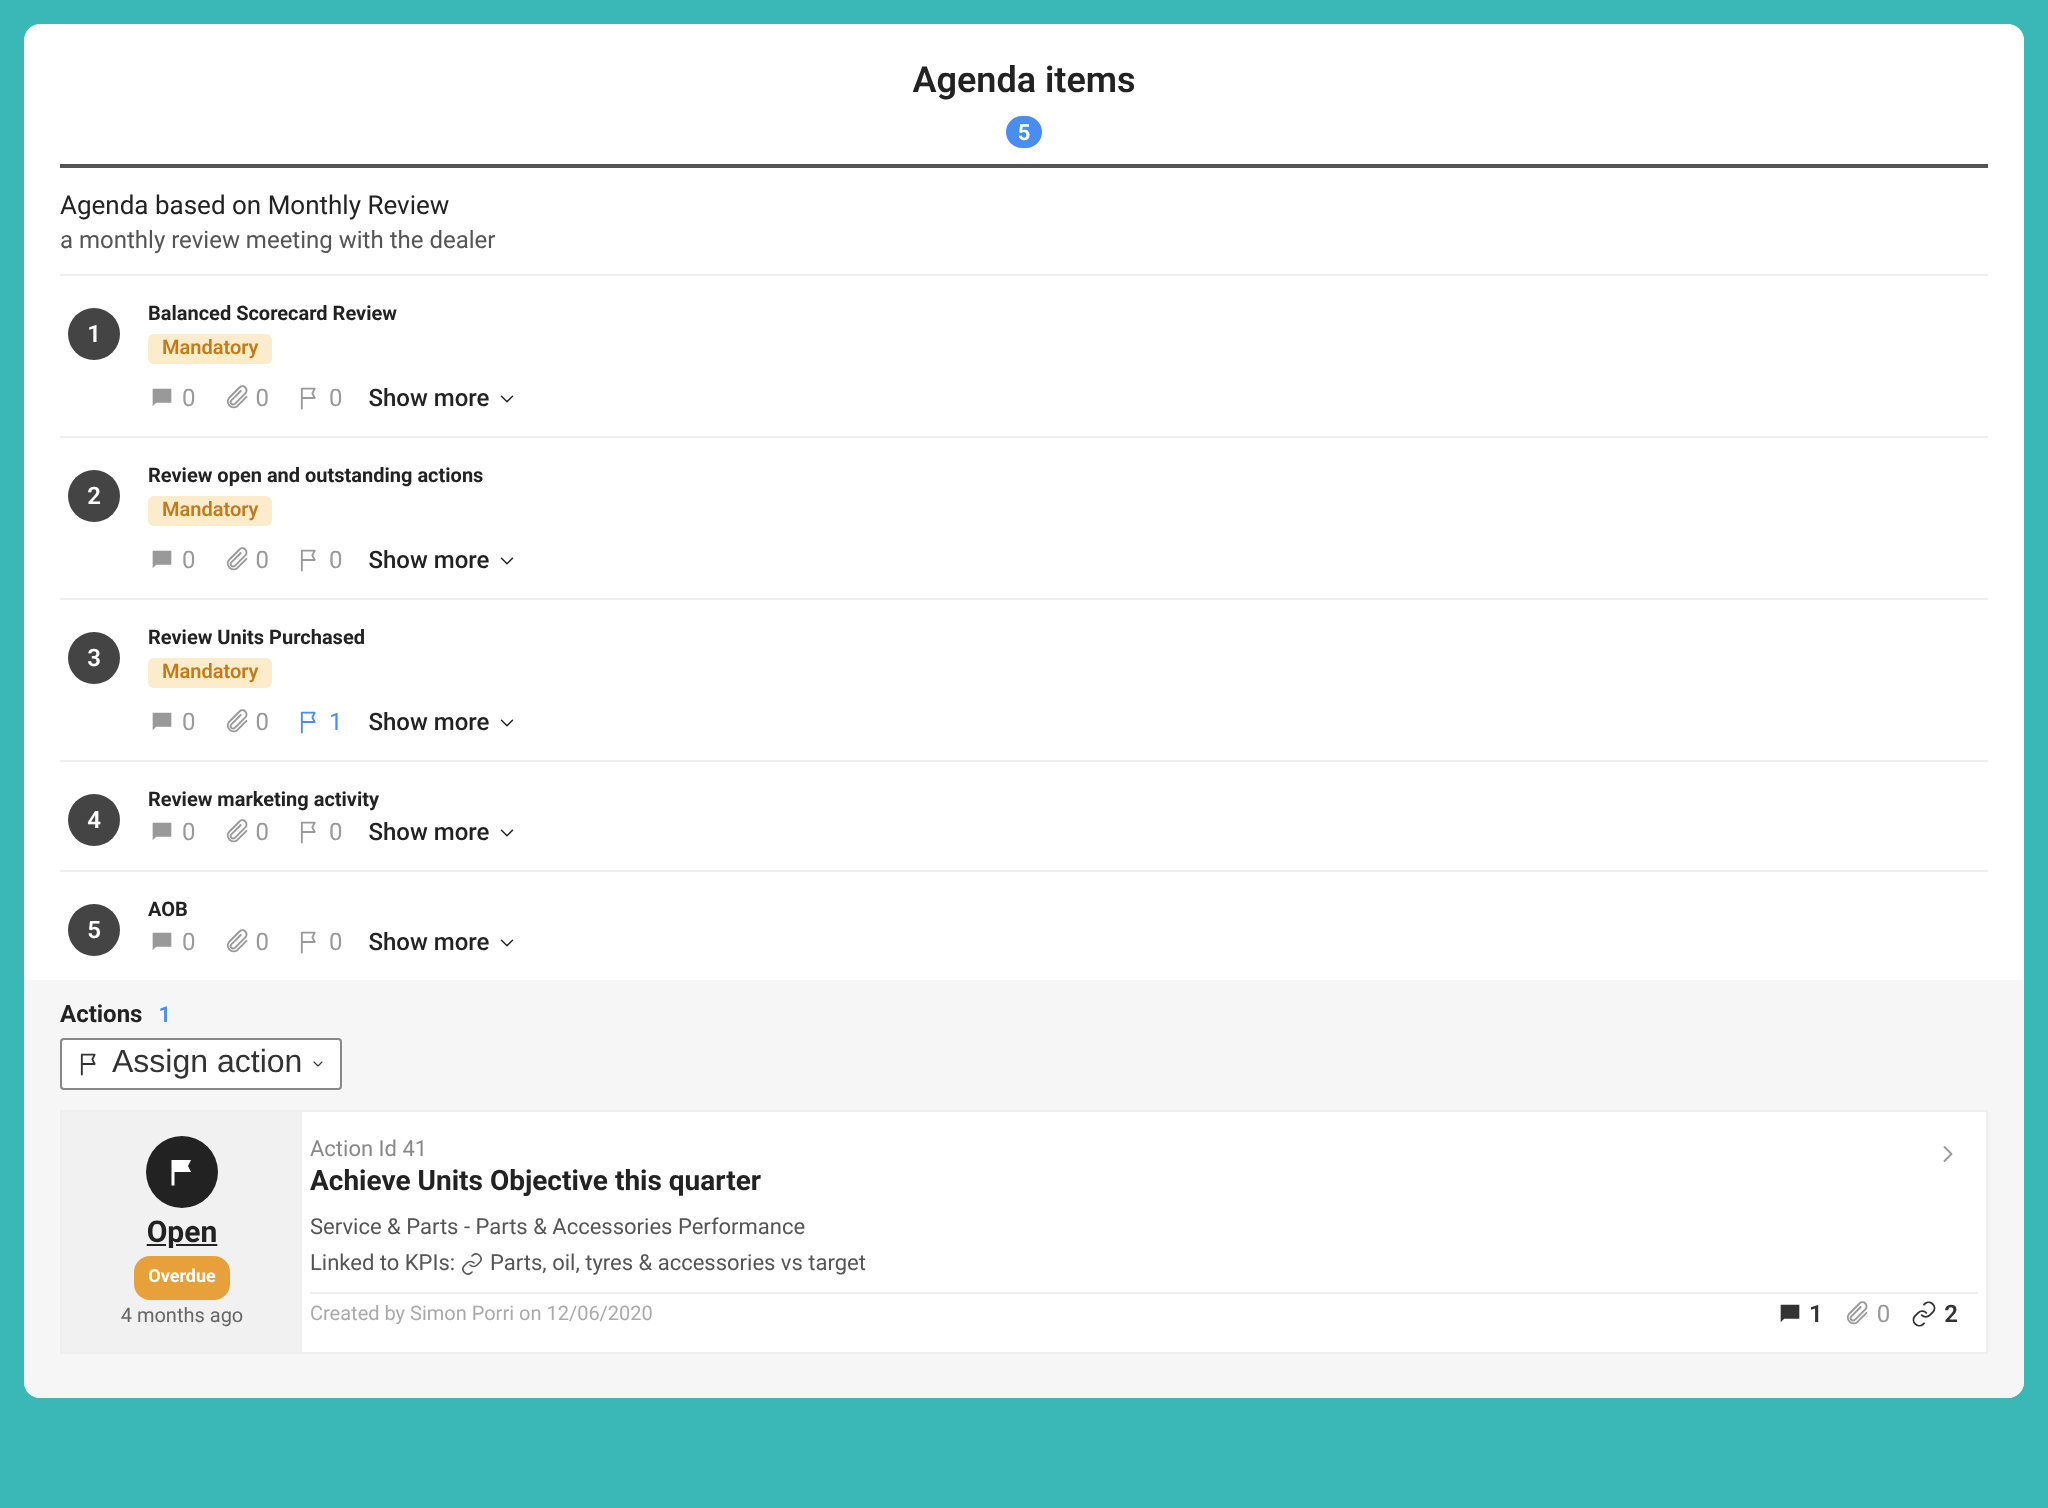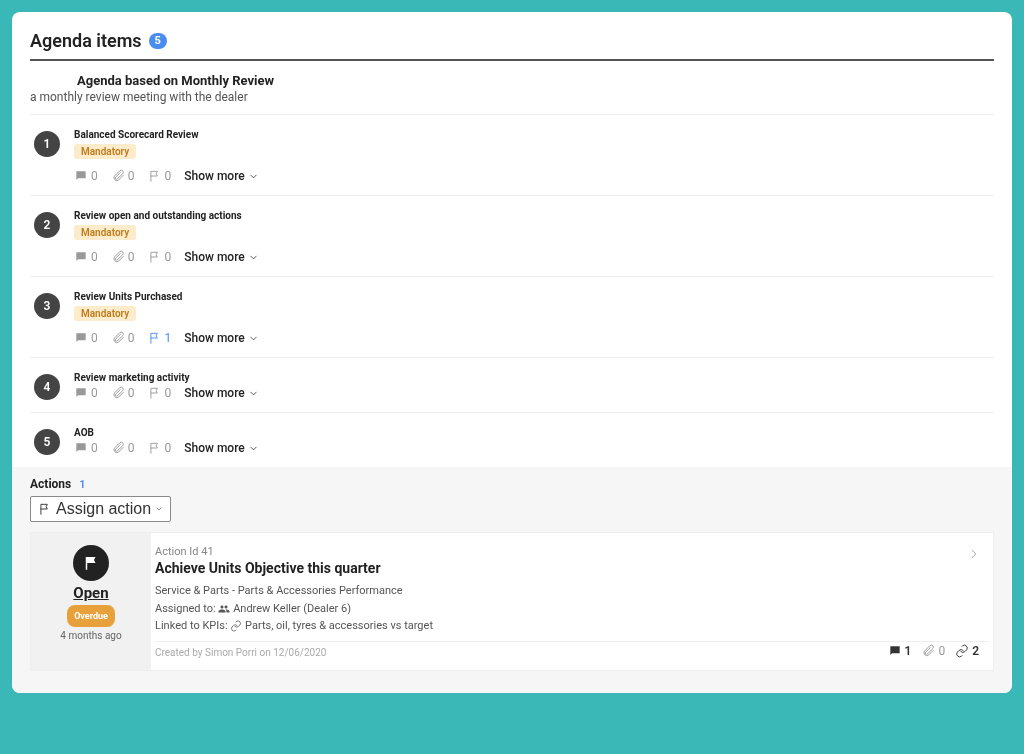--- a/index.html
+++ b/index.html
@@ -17,41 +17,41 @@
     overflow: hidden;
   }
   .header-title {
     font-size: 18px;
     font-weight: 600;
     color: #222;
     display: flex;
     align-items: center;
     gap: 7px;
     padding: 6px 0 8px 0;
+    flex-direction: column;
   }
   .count-pill {
     display: inline-flex;
     align-items: center;
     justify-content: center;
     background: #4a8df0;
     color: #fff;
     font-size: 11px;
     font-weight: 700;
     border-radius: 9px;
     min-width: 18px;
     height: 16px;
     padding: 0 5px;
   }
   .divider-heavy { border-bottom: 2px solid #555; margin-bottom: 6px; }
   .subhead {
     font-size: 13px;
-    font-weight: 700;
+    font-weight: 400;
     color: #222;
     padding: 6px 0 2px 0;
-    margin-left: 47px;
   }
   .subdesc {
     font-size: 12px;
     color: #555;
     padding-bottom: 10px;
   }
   .item {
     border-top: 1px solid #eee;
     display: flex;
     gap: 14px;
@@ -407,27 +407,20 @@
         </div>
         <div class="open-label">Open</div>
         <div class="overdue">Overdue</div>
         <div class="ago">4 months ago</div>
       </div>
       <div class="action-body">
         <div class="action-id">Action Id 41</div>
         <div class="action-title">Achieve Units Objective this quarter</div>
         <div class="action-line">Service &amp; Parts - Parts &amp; Accessories Performance</div>
         <div class="action-line">
-          <span>Assigned to:</span>
-          <svg class="inline-icon" viewBox="0 0 24 24">
-              <path fill="currentColor" d="M16 11c1.7 0 3-1.3 3-3s-1.3-3-3-3-3 1.3-3 3 1.3 3 3 3zm-8 0c1.7 0 3-1.3 3-3S9.7 5 8 5 5 6.3 5 8s1.3 3 3 3zm0 2c-2.3 0-7 1.2-7 3.5V19h14v-2.5c0-2.3-4.7-3.5-7-3.5zm8 0c-.3 0-.6 0-1 .1 1.2.9 2 2 2 3.4V19h6v-2.5c0-2.3-4.7-3.5-7-3.5z"></path>
-            </svg>
-          <span>Andrew Keller (Dealer 6)</span>
-        </div>
-        <div class="action-line">
           <span>Linked to KPIs:</span>
           <svg class="inline-icon" viewBox="0 0 24 24">
               <path class="icon-stroke" d="M10 13a5 5 0 0 0 7 0l3-3a5 5 0 0 0-7-7l-1 1M14 11a5 5 0 0 0-7 0l-3 3a5 5 0 0 0 7 7l1-1"></path>
             </svg>
           <span>Parts, oil, tyres &amp; accessories vs target</span>
         </div>
         <div class="action-created">Created by Simon Porri on 12/06/2020</div>
 
         <div class="action-meta">
           <span class="meta-stat">

